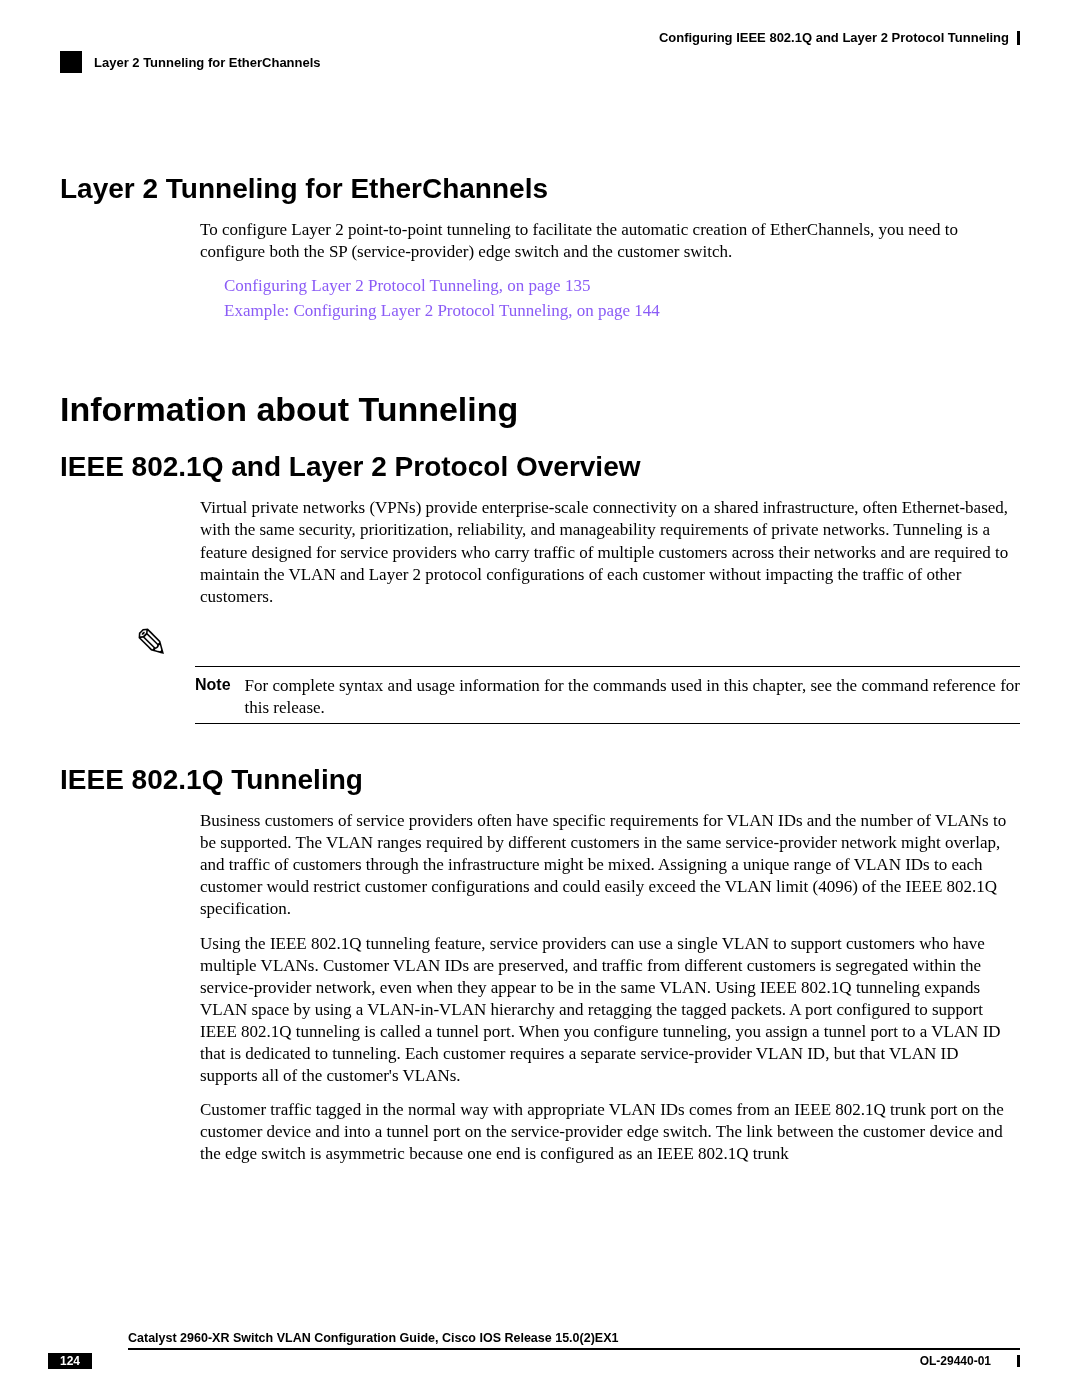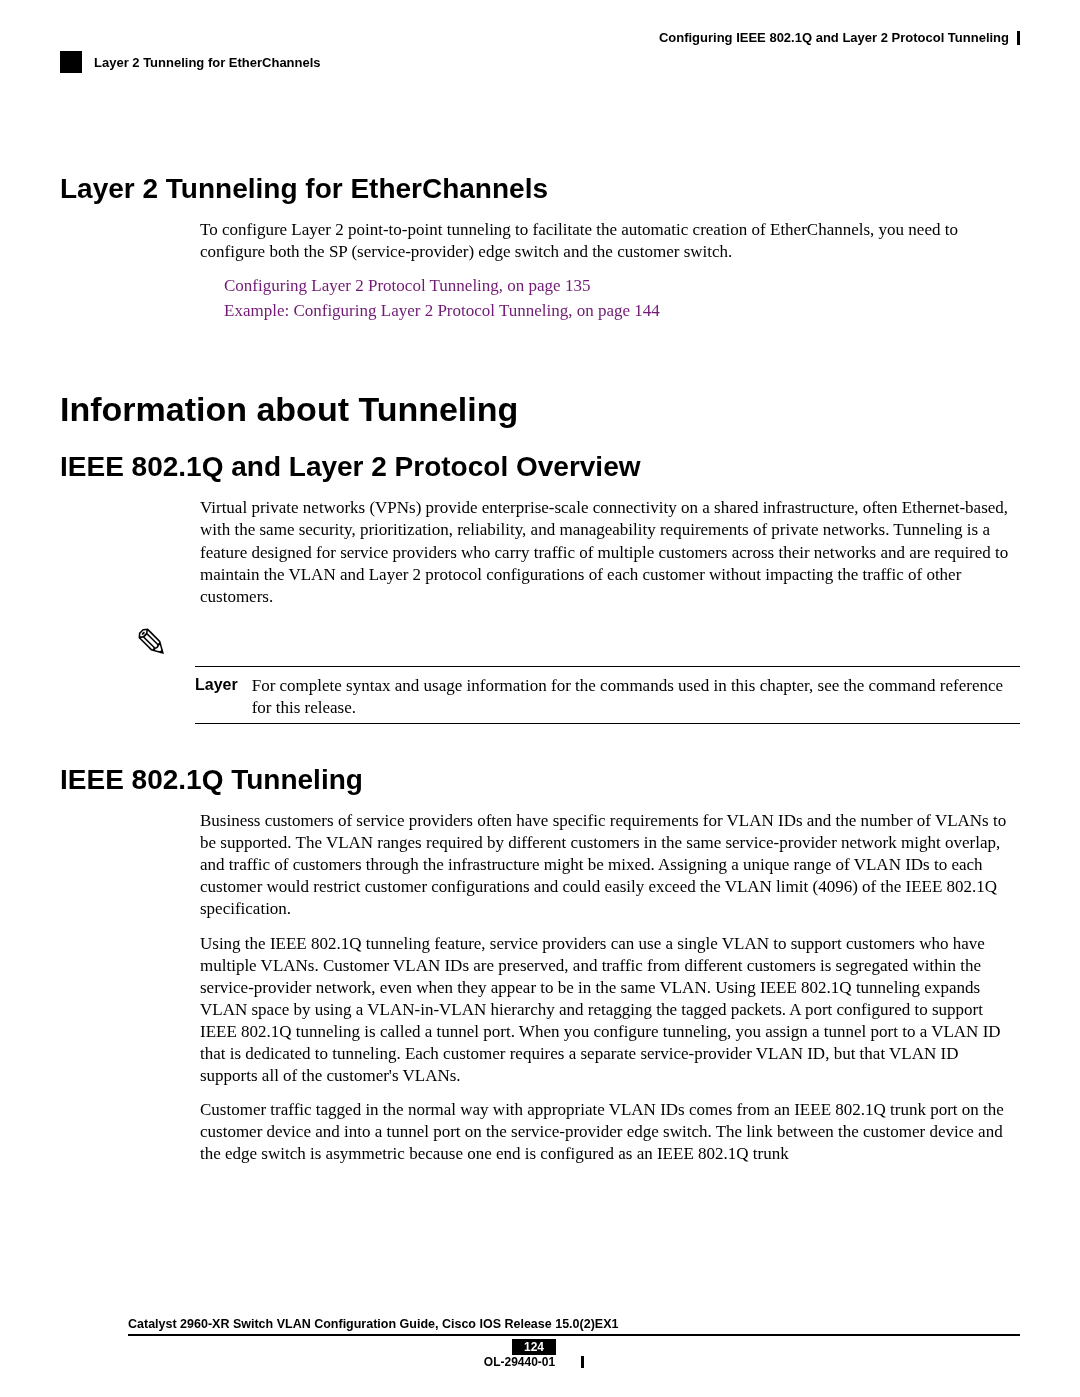--- a/index.html
+++ b/index.html
@@ -72,21 +72,21 @@
   .body-p {
     margin: 0 0 12px 0;
   }
   .related-topics {
     font-family: Arial, Helvetica, sans-serif;
     font-weight: bold;
     font-size: 15px;
     margin: 14px 0 8px 0;
   }
   .link {
-    color: #701a75;
+    color: #8b5cf6;
     display: block;
     margin: 3px 0 3px 24px;
     text-decoration: none;
     font-size: 17px;
   }
   .note-block {
     margin-left: 75px;
     margin-top: 18px;
     margin-bottom: 10px;
   }
@@ -131,21 +131,20 @@
     margin-left: 80px;
   }
   .footer-bottom-row {
     display: flex;
     justify-content: space-between;
     align-items: center;
     font-family: Arial, Helvetica, sans-serif;
     font-weight: bold;
     font-size: 12px;
     margin-top: 3px;
-    flex-direction: column;
   }
   .page-num-box {
     background: #000;
     color: #fff;
     padding: 1px 12px;
     font-family: Arial, Helvetica, sans-serif;
     font-weight: bold;
     font-size: 12px;
   }
   .doc-id {
@@ -187,21 +186,21 @@
 
   <h2 class="section-head">IEEE 802.1Q and Layer 2 Protocol Overview</h2>
   <div class="body-indent">
     <p class="body-p">Virtual private networks (VPNs) provide enterprise-scale connectivity on a shared infrastructure, often Ethernet-based, with the same security, prioritization, reliability, and manageability requirements of private networks. Tunneling is a feature designed for service providers who carry traffic of multiple customers across their networks and are required to maintain the VLAN and Layer 2 protocol configurations of each customer without impacting the traffic of other customers.</p>
   </div>
 
   <div class="note-block">
     <div class="note-icon">✎</div>
     <hr class="note-line">
     <div class="note-row">
-      <span class="note-label">Layer</span>
+      <span class="note-label">Note</span>
       <span class="note-text">For complete syntax and usage information for the commands used in this chapter, see the command reference for this release.</span>
     </div>
     <hr class="note-line">
   </div>
 
   <h2 class="section-head" style="margin-top:40px">IEEE 802.1Q Tunneling</h2>
   <div class="body-indent">
     <p class="body-p">Business customers of service providers often have specific requirements for VLAN IDs and the number of VLANs to be supported. The VLAN ranges required by different customers in the same service-provider network might overlap, and traffic of customers through the infrastructure might be mixed. Assigning a unique range of VLAN IDs to each customer would restrict customer configurations and could easily exceed the VLAN limit (4096) of the IEEE 802.1Q specification.</p>
     <p class="body-p">Using the IEEE 802.1Q tunneling feature, service providers can use a single VLAN to support customers who have multiple VLANs. Customer VLAN IDs are preserved, and traffic from different customers is segregated within the service-provider network, even when they appear to be in the same VLAN. Using IEEE 802.1Q tunneling expands VLAN space by using a VLAN-in-VLAN hierarchy and retagging the tagged packets. A port configured to support IEEE 802.1Q tunneling is called a tunnel port. When you configure tunneling, you assign a tunnel port to a VLAN ID that is dedicated to tunneling. Each customer requires a separate service-provider VLAN ID, but that VLAN ID supports all of the customer's VLANs.</p>
     <p class="body-p">Customer traffic tagged in the normal way with appropriate VLAN IDs comes from an IEEE 802.1Q trunk port on the customer device and into a tunnel port on the service-provider edge switch. The link between the customer device and the edge switch is asymmetric because one end is configured as an IEEE 802.1Q trunk</p>

